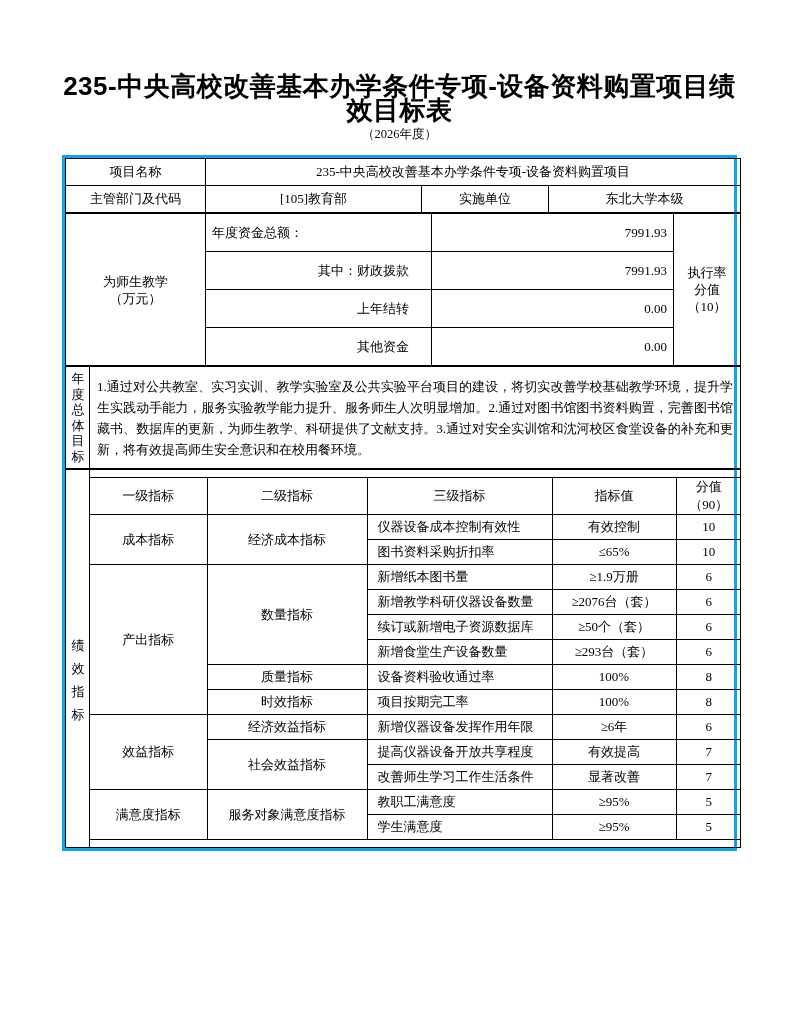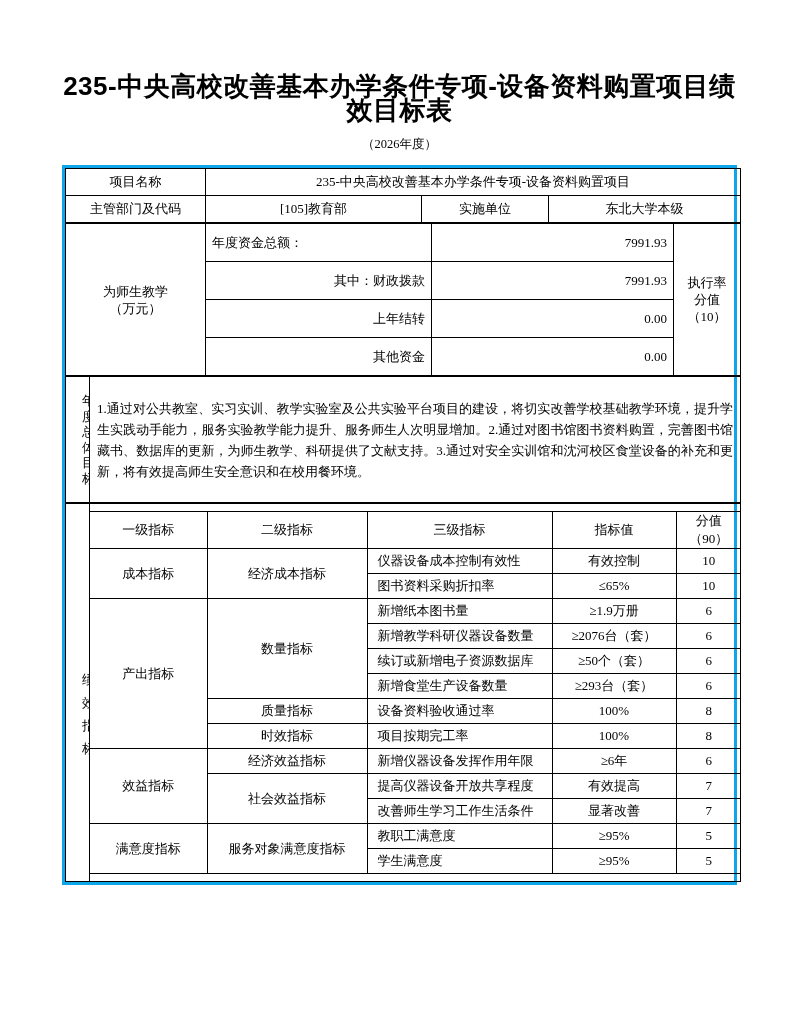--- a/index.html
+++ b/index.html
@@ -11,46 +11,46 @@
   }
   .sheet { padding: 74px 62px 0 62px; }
 
   .doc-title {
     font-family: "Liberation Sans", "DejaVu Sans", sans-serif;
     font-size: 26px; font-weight: bold;
     text-align: center; margin: 0; line-height: 24px; letter-spacing: 0.5px;
   }
   .doc-subtitle {
     font-size: 12.5px; text-align: center;
-    margin: 14px 0 13px 0; line-height: 16px;
+    margin: 4px 0 13px 0; line-height: 16px;
   }
 
   .tablewrap { border: 3px solid #0ea5e9; width: 675px; }
 
   table { border-collapse: collapse; width: 100%; table-layout: fixed; }
   td, th {
     border: 1px solid #000;
     font-size: 13px; font-weight: normal;
     padding: 0 4px; text-align: center; vertical-align: middle;
     overflow: hidden;
   }
 
   
   .sec-basic td { height: 27px; }
 
   
   .sec-funds td { height: 38px; }
   .funds-label-left  { text-align: left;  padding-left: 6px; }
-  .funds-label-right { text-align: right; padding-right: 6px; }
+  .funds-label-right { text-align: right; padding-right: 22px; }
   .funds-value { text-align: right; padding-right: 6px; margin-top: 48px; }
   .multiline { white-space: pre-line; line-height: 17px; }
 
   
   .vlabel {
-    padding: 16px; text-align: left;
+    padding: 4px; text-align: right;
     word-break: break-all; white-space: normal;
   }
   .vlabel-inner { width: 14px; margin: 0 auto; }
   .annual-vlabel .vlabel-inner { line-height: 15.5px; }
   .perf-vlabel .vlabel-inner { line-height: 23px; margin-top: 43px; }
 
   
   .annual-text {
     text-align: justify; padding: 3px 7px;
     line-height: 21px; height: 74px; vertical-align: middle;

